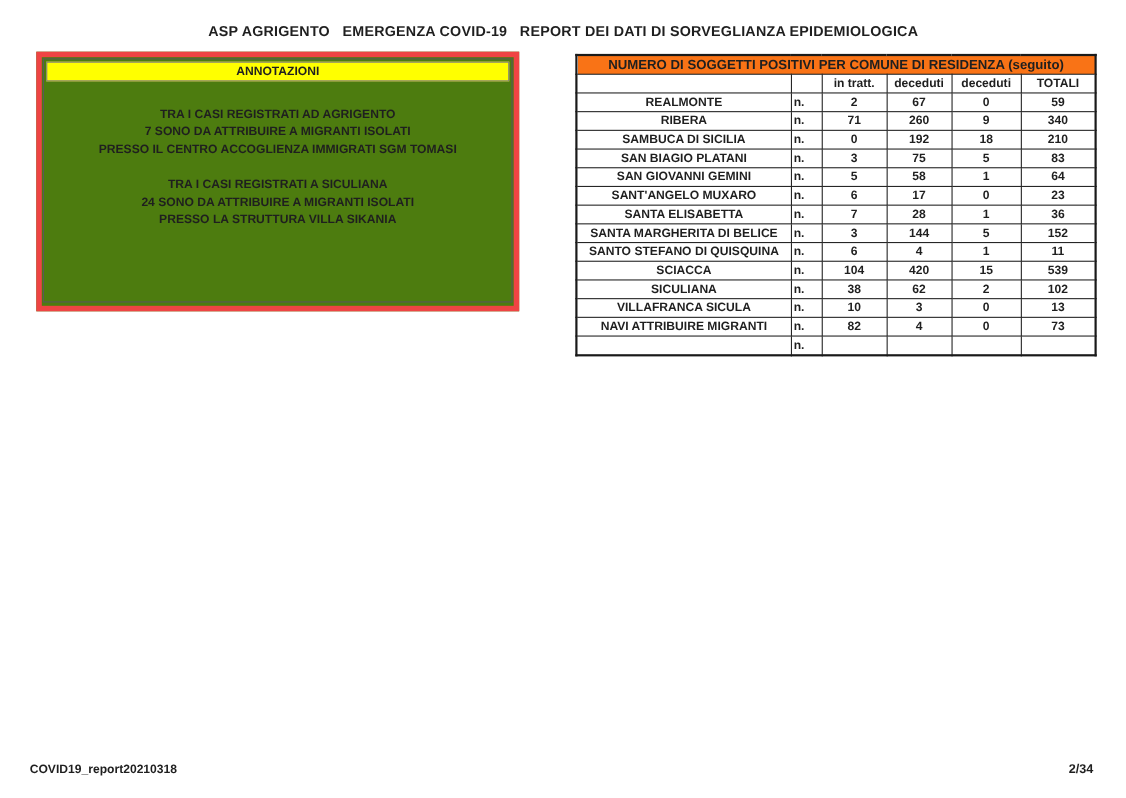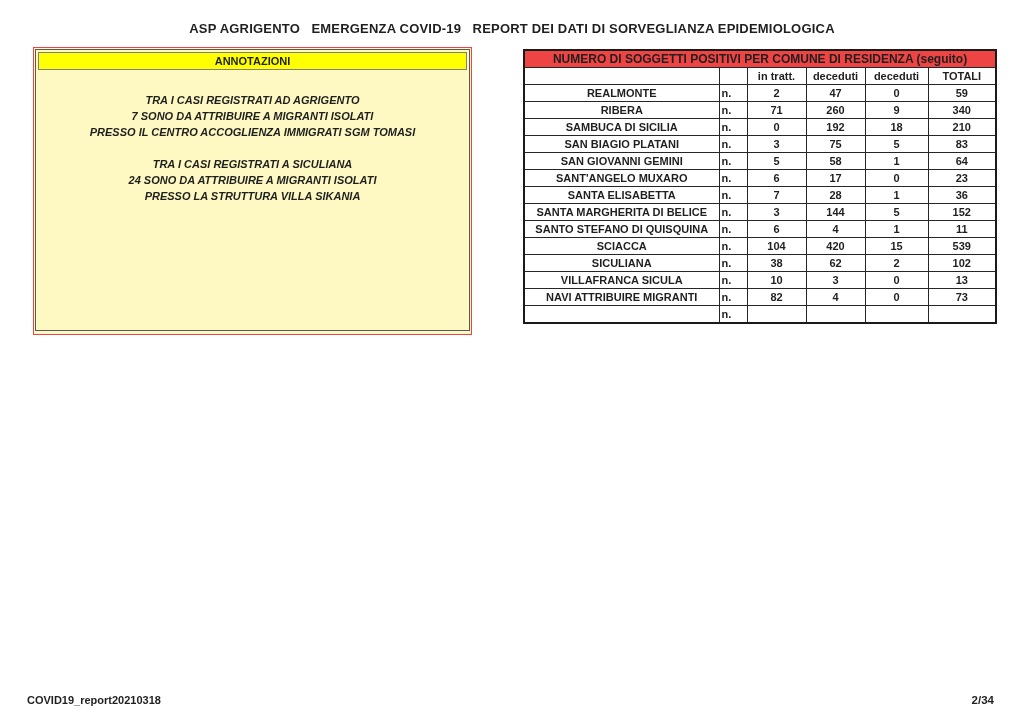--- a/index.html
+++ b/index.html
@@ -28,24 +28,24 @@
     white-space: pre;
     letter-spacing: 0.2px;
   }
 
   
   .ann-box {
     position: absolute;
     left: 33px;
     top: 47px;
     width: 439px;
-    height: 288px;
-    border: 1px solid #ef4444;
+    height: 236px;
+    border: 5px solid #ef4444;
     box-sizing: border-box;
-    background: #fef9c3;
+    background: #4d7c0f;
   }
   .ann-inner {
     margin: 1px;
     border: 1px solid #595959;
     height: calc(100% - 6px);
   }
   .ann-header {
     margin: 2px 2px 0 2px;
     border: 1px solid #7f7f7f;
     height: 16px;
@@ -54,21 +54,21 @@
     font-size: 11px;
     font-weight: bold;
   }
   .ann-body {
     padding-top: 22px;
     text-align: center;
     font-size: 11px;
     font-weight: bold;
     line-height: 16px;
   }
-  .ann-paragraph { margin: 0 0 16px 0; font-style: italic; }
+  .ann-paragraph { margin: 0 0 16px 0; }
 
   
   .pos-table-wrap {
     position: absolute;
     left: 523px;
     top: 49px;
     width: 472px;
   }
   table.pos-table {
     border-collapse: collapse;
@@ -142,37 +142,37 @@
     <colgroup>
       <col style="width:195px">
       <col style="width:28px">
       <col style="width:59px">
       <col style="width:59px">
       <col style="width:63px">
       <col style="width:68px">
     </colgroup>
     <tbody>
       <tr>
-        <td class="t-title hl" colspan="6" style="background: #ef4444; margin-top: 22px;">NUMERO DI SOGGETTI POSITIVI PER COMUNE DI RESIDENZA (seguito)</td>
+        <td class="t-title hl" colspan="6" style="background: #f97316; margin-top: 22px;">NUMERO DI SOGGETTI POSITIVI PER COMUNE DI RESIDENZA (seguito)</td>
       </tr>
       <tr>
         <td class="t-colhead"></td>
         <td class="t-colhead"></td>
         <td class="t-colhead">in tratt.</td>
         <td class="t-colhead">deceduti</td>
         <td class="t-colhead">deceduti</td>
         <td class="t-colhead">TOTALI</td>
       </tr>
     </tbody>
     <tbody id="table-body">
   <tr>
     <td class="c-name">REALMONTE</td>
     <td class="c-unit">n.</td>
     <td class="c-num">2</td>
-    <td class="c-num">47</td>
+    <td class="c-num">67</td>
     <td class="c-num">0</td>
     <td class="c-num">59</td>
   </tr>
 
   <tr>
     <td class="c-name">RIBERA</td>
     <td class="c-unit">n.</td>
     <td class="c-num">71</td>
     <td class="c-num">260</td>
     <td class="c-num">9</td>

